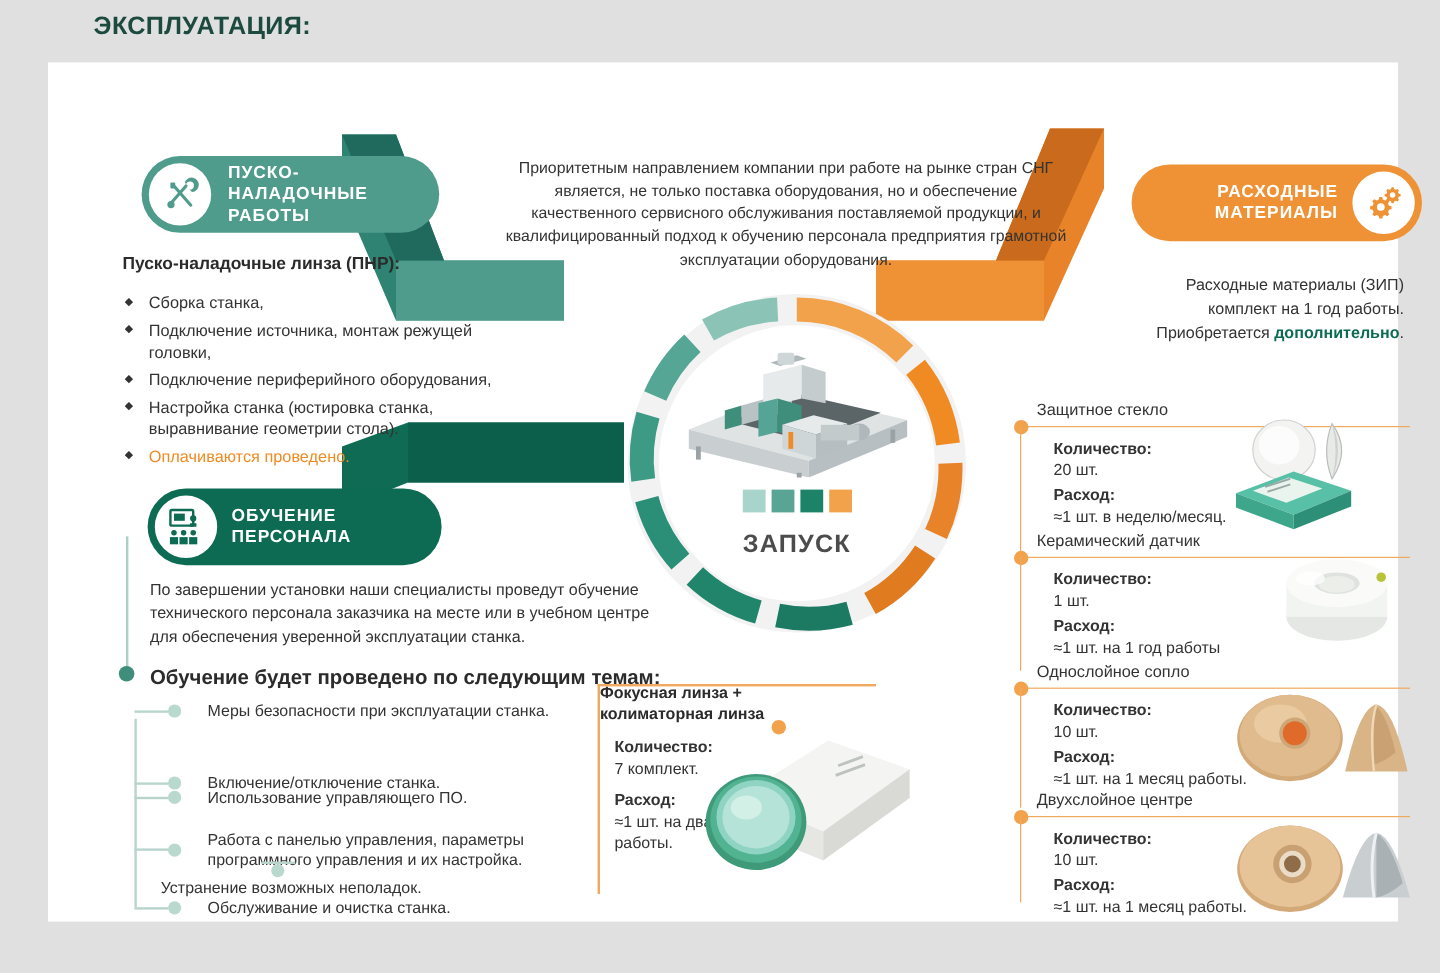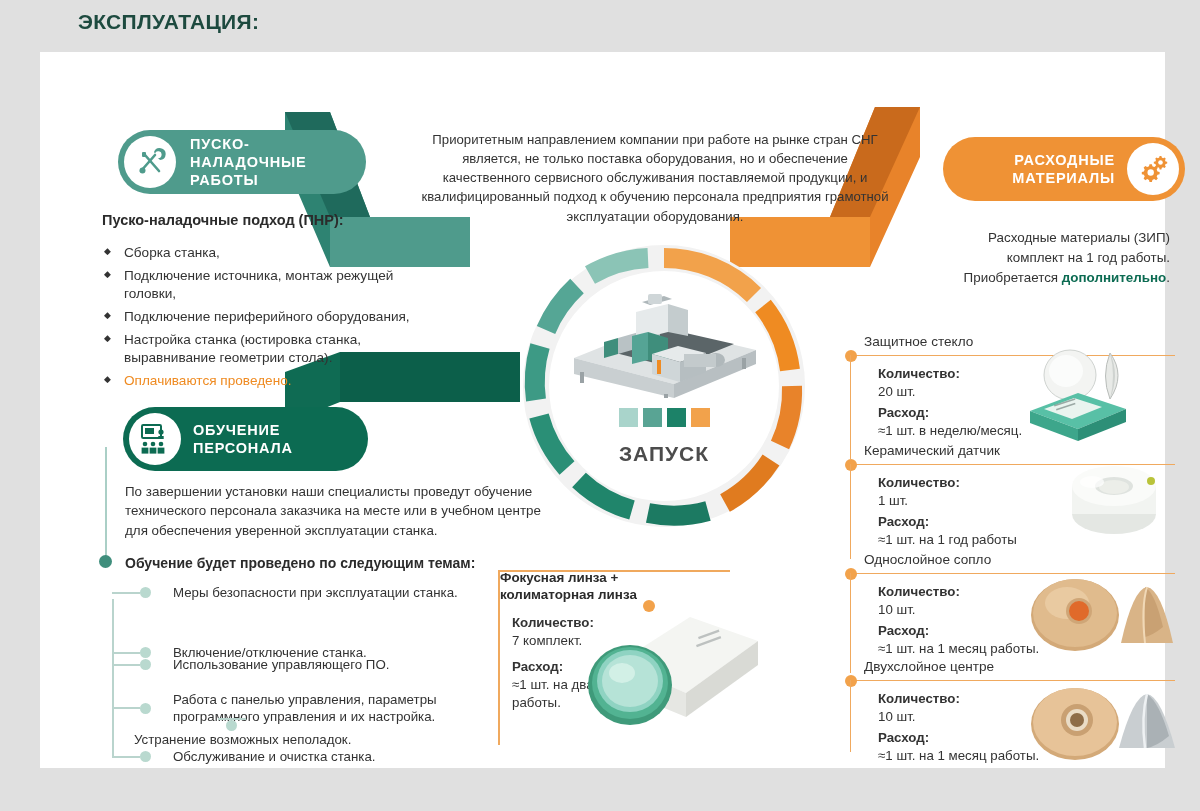--- a/index.html
+++ b/index.html
@@ -101,21 +101,21 @@
   }
   #swatch-row span { width: 19px; height: 19px; display: block; }
 
   
   #training-intro {
     position: absolute; left: 85px; top: 430px; width: 420px;
     font-size: 13.4px; line-height: 1.45; color: #333;
   }
   #training-heading {
     position: absolute; left: 85px; top: 503px;
-    font-size: 14px; font-weight: bold; color: #2b2b2b;
+    font-size: 17px; font-weight: bold; color: #2b2b2b;
   }
   #training-spine {
     position: absolute; left: 65px; top: 395px; width: 2px; height: 116px;
     background: #aacfc6;
   }
   #training-dot {
     position: absolute; left: 59px; top: 503px; width: 13px; height: 13px;
     border-radius: 50%; background: #3f8e7c;
   }
   #topic-spine {
@@ -269,21 +269,21 @@
         </g>
         <path d="M20 6 a6 6 0 1 1 6 8 l-2 -2 a3.4 3.4 0 1 0 -3 -4.6 z" fill="#4f9b8c"></path>
         <circle cx="8.5" cy="24.5" r="3" fill="#4f9b8c"></circle>
         <rect x="8" y="6" width="4" height="5" rx="1" fill="#4f9b8c"></rect>
       </svg>
     </span>
     <span class="pill-label">ПУСКО-НАЛАДОЧНЫЕ РАБОТЫ</span>
   </div>
 
   <div id="commissioning-body">
-    <div id="commissioning-title">Пуско-наладочные подход (ПНР):</div>
+    <div id="commissioning-title">Пуско-наладочные линза (ПНР):</div>
     <ul class="bullets" id="commissioning-list">
         <li>Сборка станка,</li>
         <li>Подключение источника, монтаж режущей головки,</li>
         <li>Подключение периферийного оборудования,</li>
         <li>Настройка станка (юстировка станка, выравнивание геометрии стола).</li>
         <li class="accent-orange">Оплачиваются проведено.</li>
       </ul>
   </div>
 
   <div id="intro-paragraph">Приоритетным направлением компании при работе на рынке стран СНГ является, не только поставка оборудования, но и обеспечение качественного сервисного обслуживания поставляемой продукции, и квалифицированный подход к обучению персонала предприятия грамотной эксплуатации оборудования.</div>

